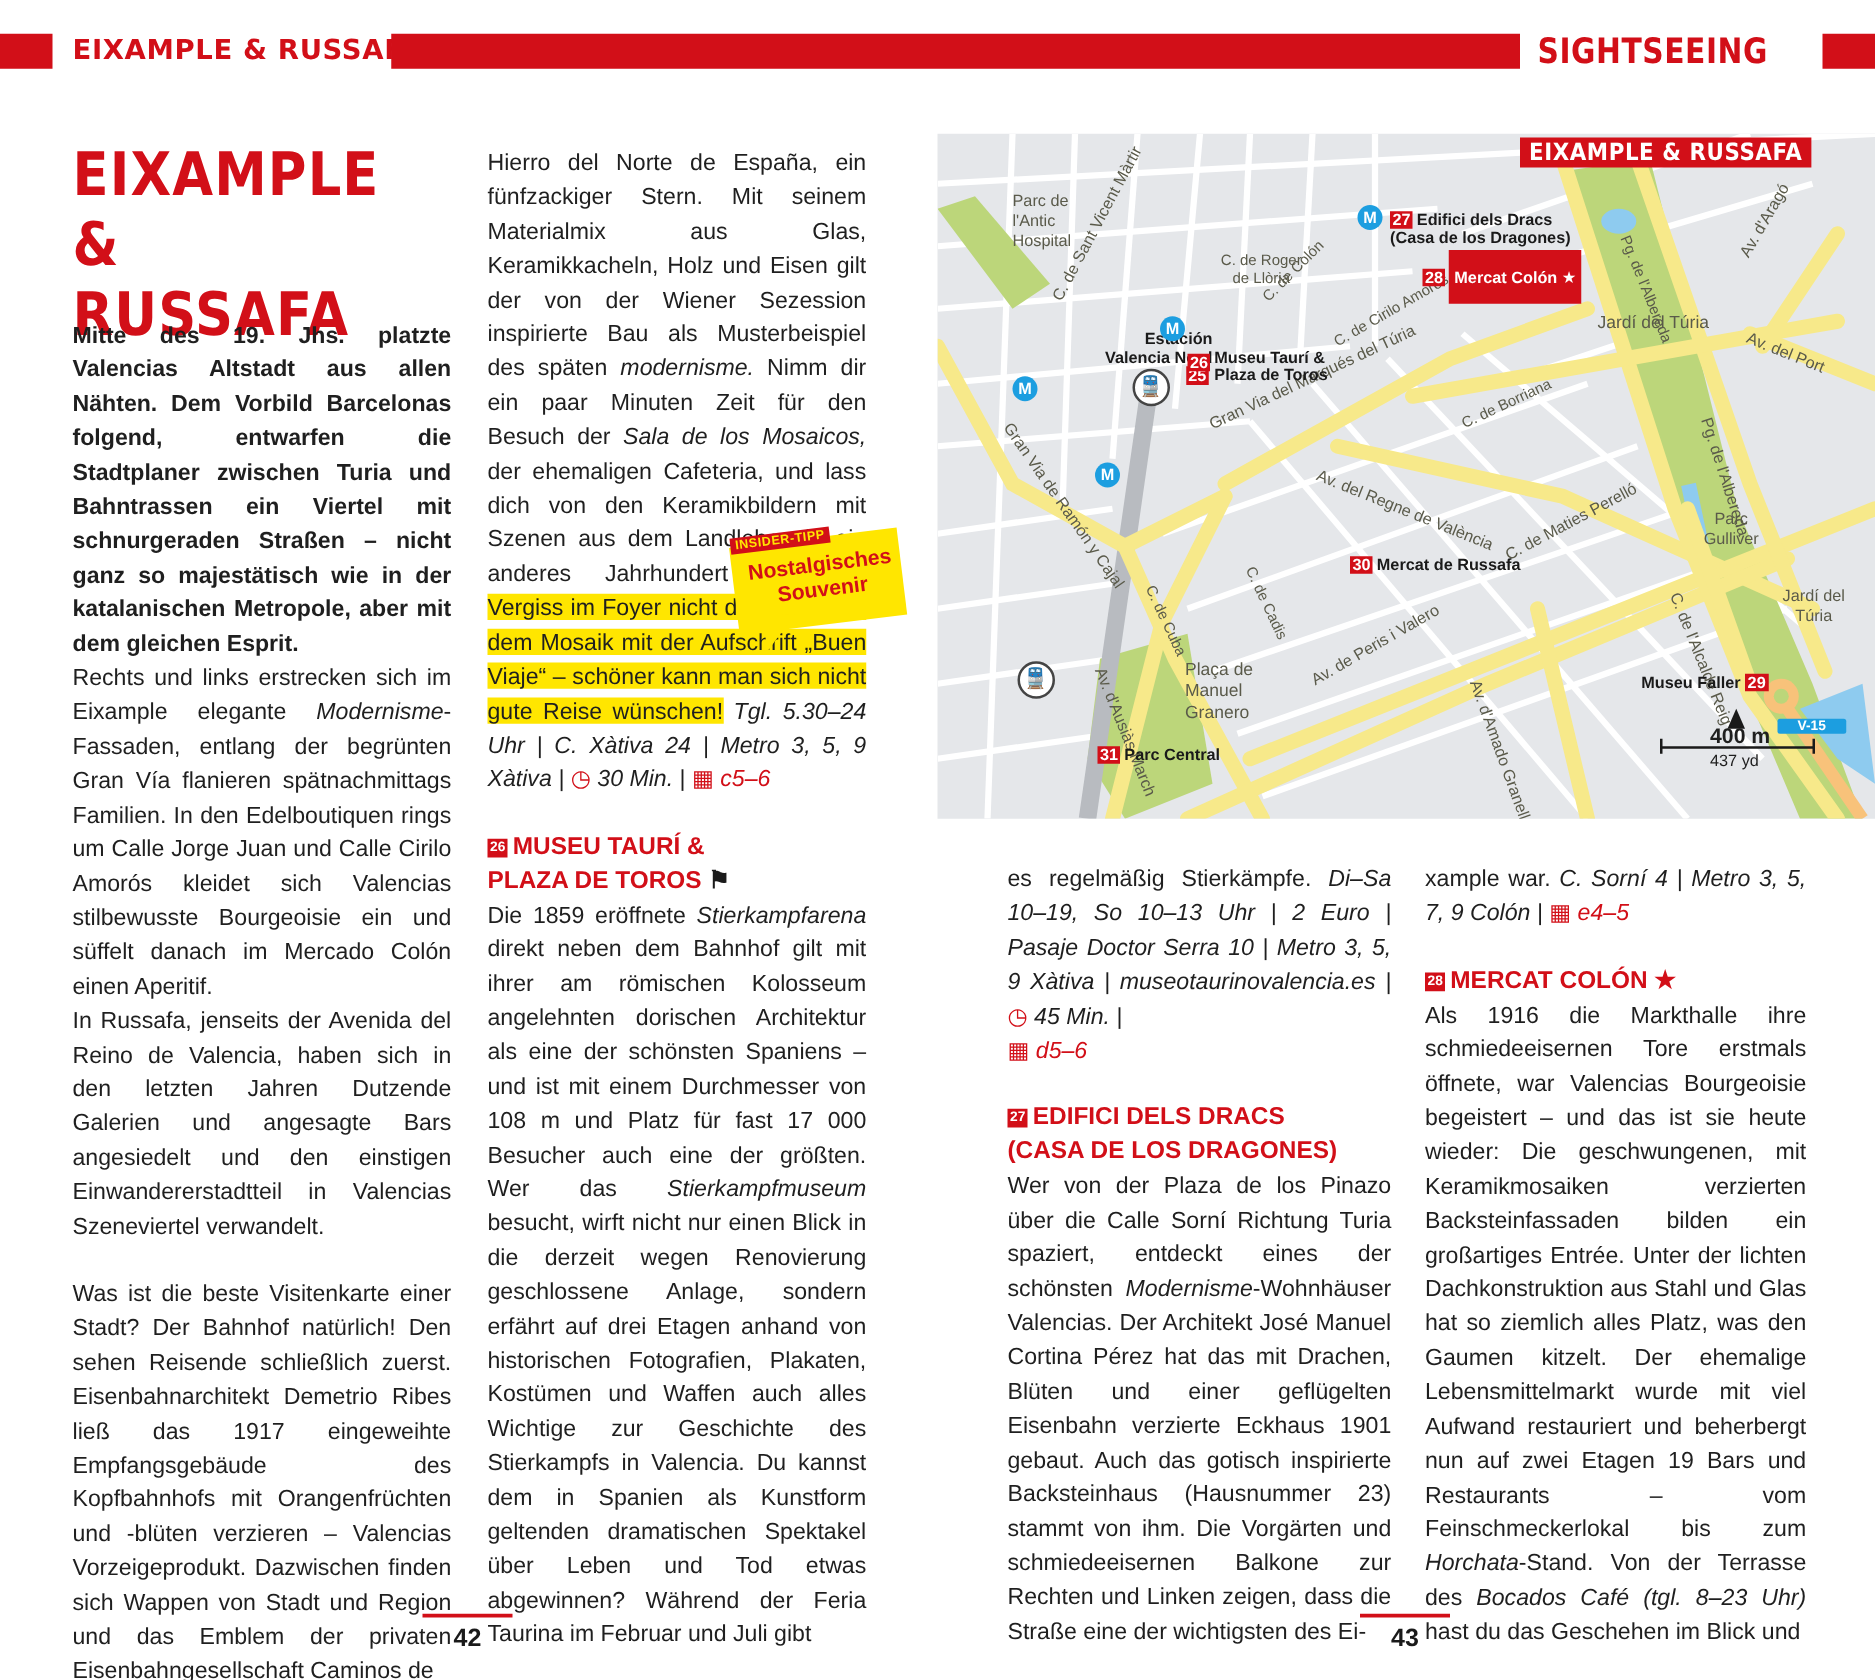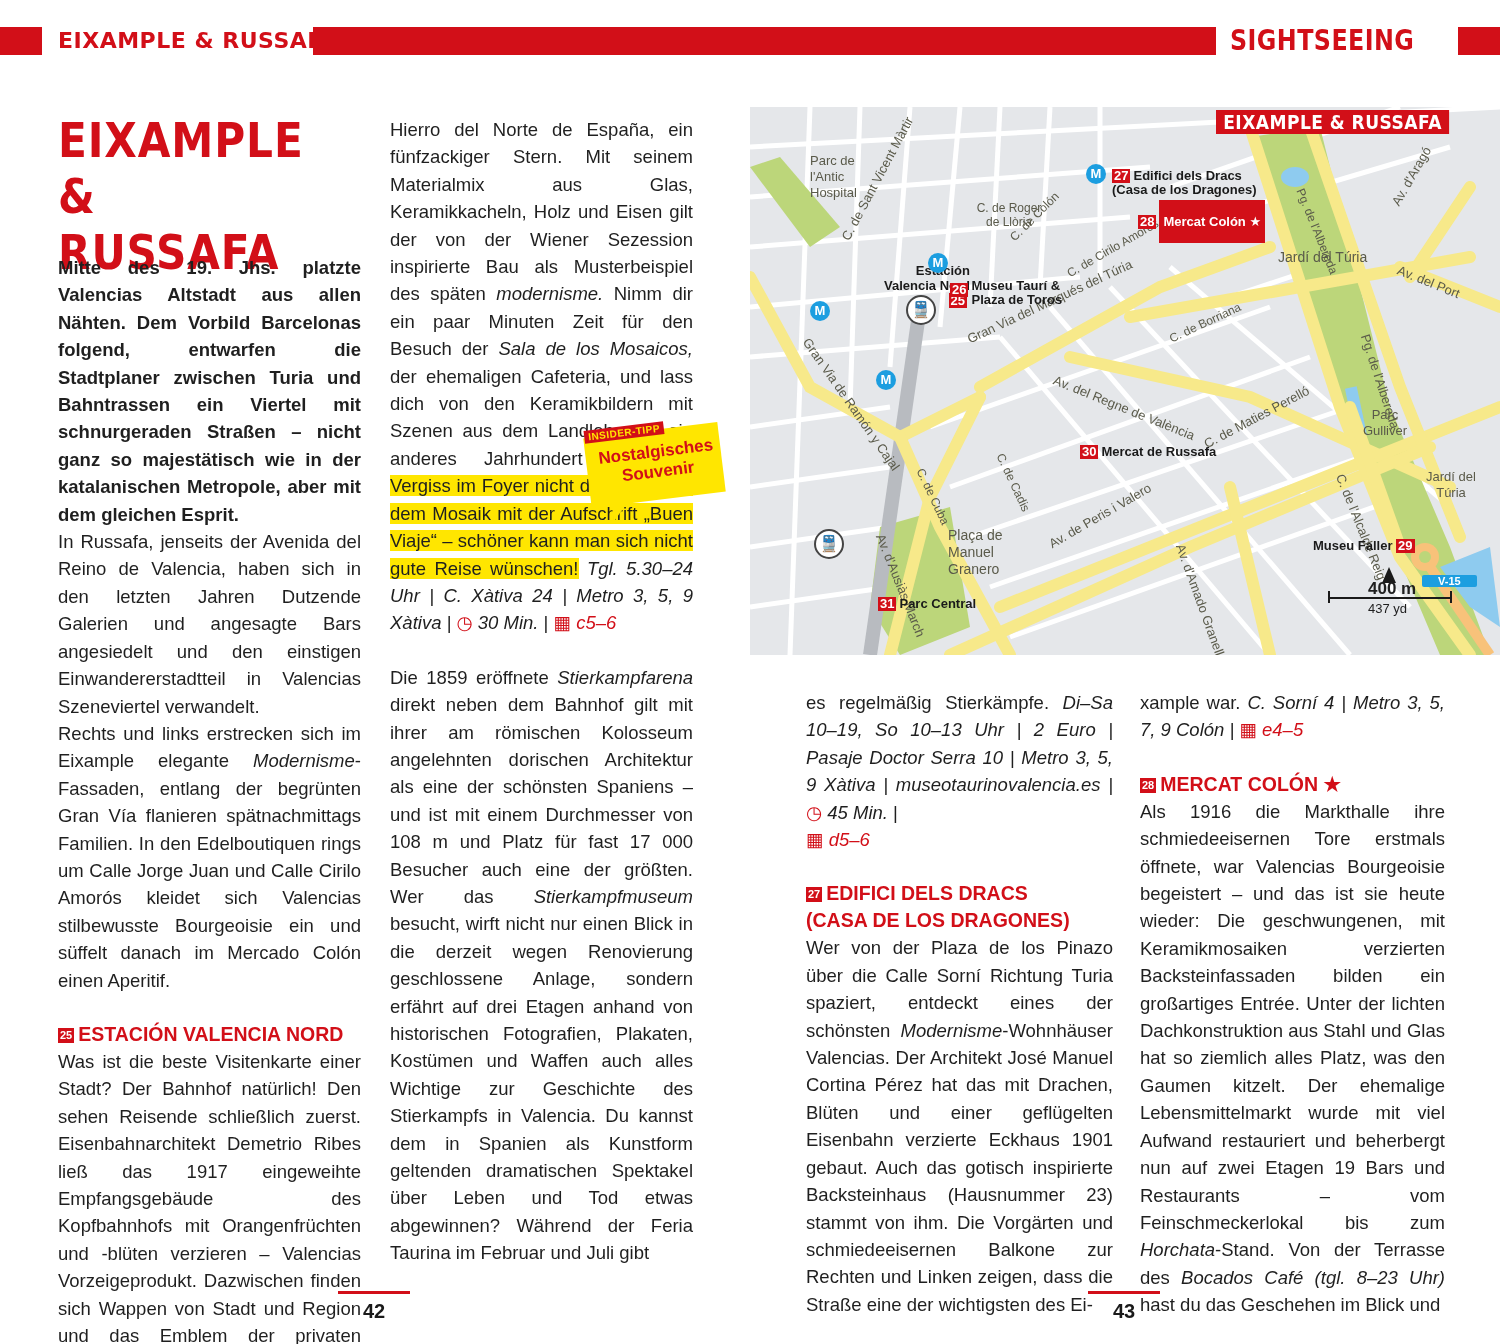--- a/index.html
+++ b/index.html
@@ -70,32 +70,32 @@
 <div class="hdr-label hdr-right-label">SIGHTSEEING</div>
 <div class="hdr-bar" style="left:1458px;width:42px;"></div>
 
 <h1 class="page-title">
   <span>EIXAMPLE &amp;</span><br>
   <span>RUSSAFA</span>
 </h1>
 
 <div class="col" id="col1">
   <p class="lead">Mitte des 19. Jhs. platzte Valencias Altstadt aus allen Nähten. Dem Vorbild Barcelonas folgend, entwarfen die Stadtplaner zwischen Turia und Bahntrassen ein Viertel mit schnurgeraden Straßen – nicht ganz so majestätisch wie in der katalanischen Metropole, aber mit dem gleichen Esprit.</p>
+  <p><span>Rechts und links erstrecken sich im Eixample elegante </span><i>Modernisme</i><span>-Fassaden, entlang der begrünten Gran Vía flanieren spätnachmittags Familien. In den Edelboutiquen rings um Calle Jorge Juan und Calle Cirilo Amorós kleidet sich Valencias stilbewusste Bourgeoisie ein und süffelt danach im Mercado Colón einen Aperitif.</span></p>
   <p>In Russafa, jenseits der Avenida del Reino de Valencia, haben sich in den letzten Jahren Dutzende Galerien und angesagte Bars angesiedelt und den einstigen Einwandererstadtteil in Valencias Szeneviertel verwandelt.</p>
-  <p><span>Rechts und links erstrecken sich im Eixample elegante </span><i>Modernisme</i><span>-Fassaden, entlang der begrünten Gran Vía flanieren spätnachmittags Familien. In den Edelboutiquen rings um Calle Jorge Juan und Calle Cirilo Amorós kleidet sich Valencias stilbewusste Bourgeoisie ein und süffelt danach im Mercado Colón einen Aperitif.</span></p>
-  <div class="gap"></div>
-  <div class="sec-head"><span class="num-badge">25</span><span>ESTACIÓN VALENCIA NORD</span></div>
+  <div class="gap"></div>
   <p>Was ist die beste Visitenkarte einer Stadt? Der Bahnhof natürlich! Den sehen Reisende schließlich zuerst. Eisenbahnarchitekt Demetrio Ribes ließ das 1917 eingeweihte Empfangsgebäude des Kopfbahnhofs mit Orangenfrüchten und -blüten verzieren – Valencias Vorzeigeprodukt. Dazwischen finden sich Wappen von Stadt und Region und das Emblem der privaten Eisenbahngesellschaft Caminos de</p>
 </div>
 
 <div class="col" id="col2">
   <p style="padding-right:0;">
     <span>Hierro del Norte de España, ein fünfzackiger Stern. Mit seinem Materialmix aus Glas, Keramikkacheln, Holz und Eisen gilt der von der Wiener Sezession inspirierte Bau als Musterbeispiel des späten </span><i>modernisme.</i><span> Nimm dir ein paar Minuten Zeit für den Besuch der </span><i>Sala de los Mosaicos,</i><span> der ehemaligen Cafeteria, und lass dich von den Keramikbildern mit Szenen aus dem Landleben in ein anderes Jahrhundert entführen. </span><span class="hl">Vergiss im Foyer nicht das Selfie vor dem Mosaik mit der Aufschrift „Buen Viaje“ – schöner kann man sich nicht gute Reise wünschen!</span><i> Tgl. 5.30–24 Uhr | C. Xàtiva 24 | Metro 3, 5, 9 Xàtiva | </i><span class="red">◷</span> <i>30 Min.</i> | <span class="red">▦</span> <i class="red">c5–6</i>
   </p>
   <div class="gap"></div>
+  <div class="sec-head"><span class="num-badge">26</span><span>MUSEU TAURÍ &amp;</span><br><span>PLAZA DE TOROS</span> <span style="color:#1a1a1a;">⚑</span></div>
   <p><span>Die 1859 eröffnete </span><i>Stierkampfarena</i><span> direkt neben dem Bahnhof gilt mit ihrer am römischen Kolosseum angelehnten dorischen Architektur als eine der schönsten Spaniens – und ist mit einem Durchmesser von 108 m und Platz für fast 17 000 Besucher auch eine der größten. Wer das </span><i>Stierkampfmuseum</i><span> besucht, wirft nicht nur einen Blick in die derzeit wegen Renovierung geschlossene Anlage, sondern erfährt auf drei Etagen anhand von historischen Fotografien, Plakaten, Kostümen und Waffen auch alles Wichtige zur Geschichte des Stierkampfs in Valencia. Du kannst dem in Spanien als Kunstform geltenden dramatischen Spektakel über Leben und Tod etwas abgewinnen? Während der Feria Taurina im Februar und Juli gibt</span></p>
 </div>
 
 <div class="insider">
   <div class="insider-bubble"></div>
   <div class="insider-tail"></div>
   <div class="insider-tag">INSIDER-TIPP</div>
   <div class="insider-text"><span>Nostalgisches</span><br><span>Souvenir</span></div>
 </div>
 

